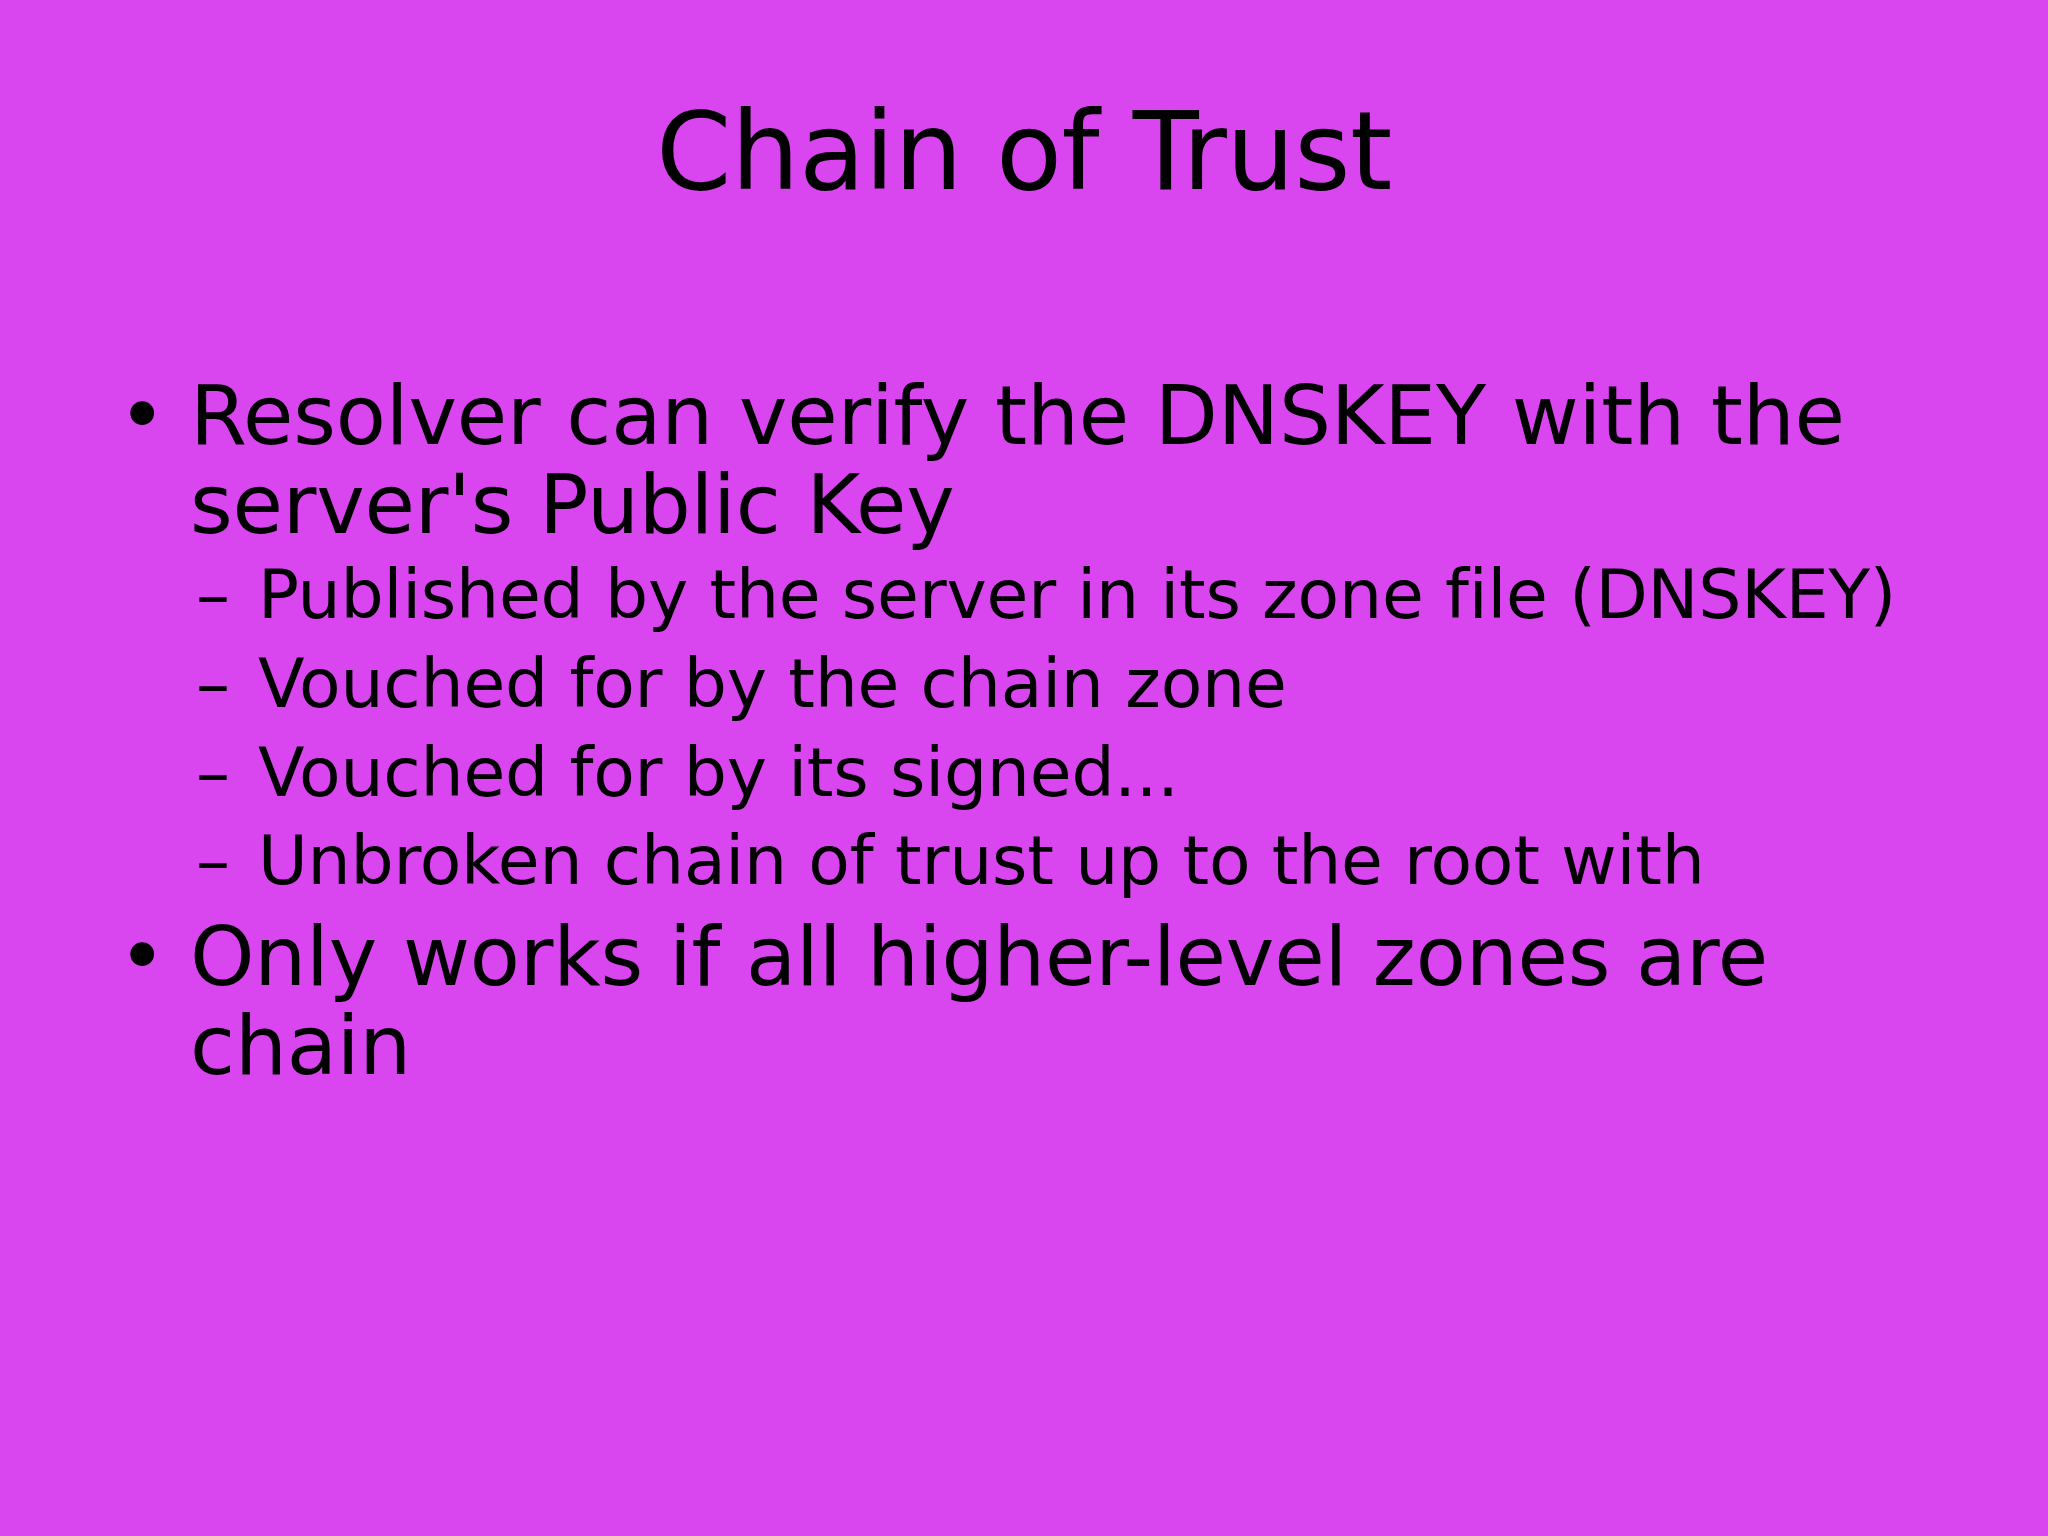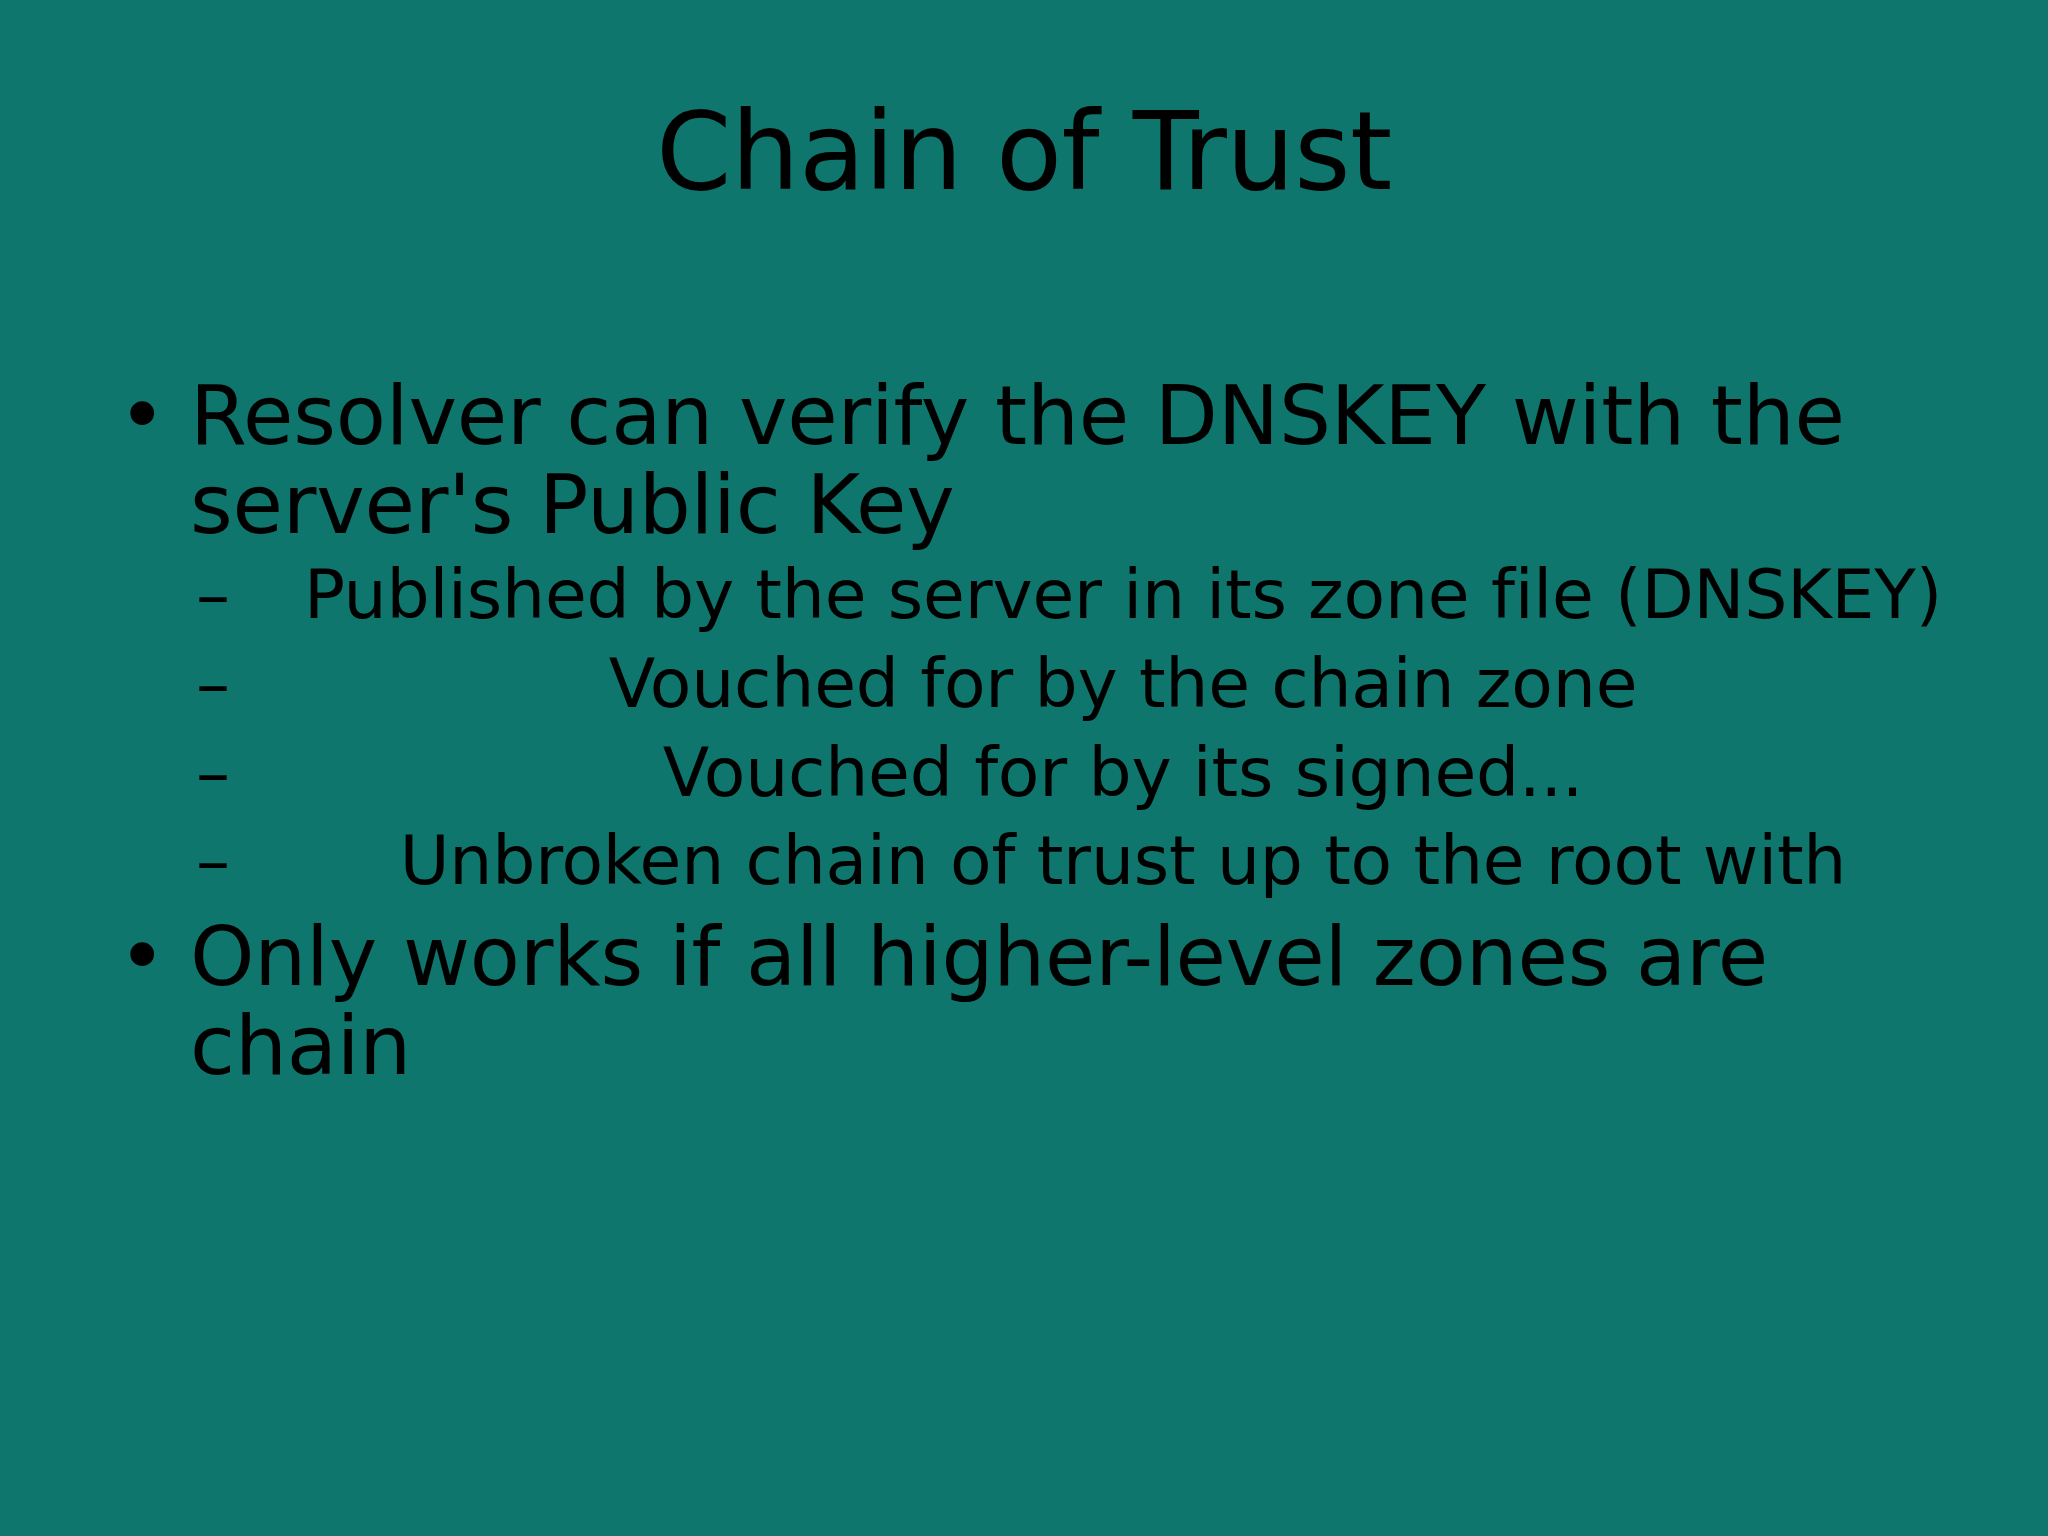--- a/index.html
+++ b/index.html
@@ -11,21 +11,21 @@
   body {
     font-family: "DejaVu Sans", sans-serif;
     color: #000000;
     -webkit-font-smoothing: antialiased;
   }
 
   .slide {
     position: relative;
     width: 2048px;
     height: 1536px;
-    background: #0f766e;
+    background: #d946ef;
     overflow: hidden;
     box-sizing: border-box;
   }
 
   
   .slide-title {
     position: absolute;
     left: 0;
     top: 92px;
     width: 2048px;
@@ -101,21 +101,20 @@
     position: absolute;
     left: 88px;
     top: 0;
     font-size: 68px;
     line-height: 1.10;
     width: 56px;
   }
 
   .lvl2 > .text {
     display: block;
-    text-align: center;
   }
 
   
   .group-gap-top { margin-top: 10px; }
 </style>
 </head>
 <body>
 
 <div class="slide">
 

